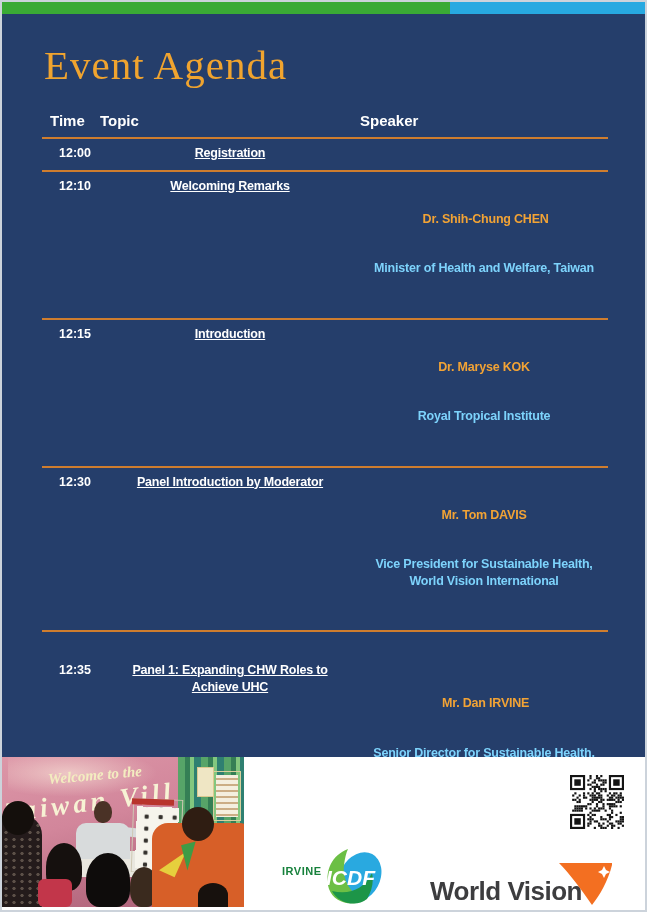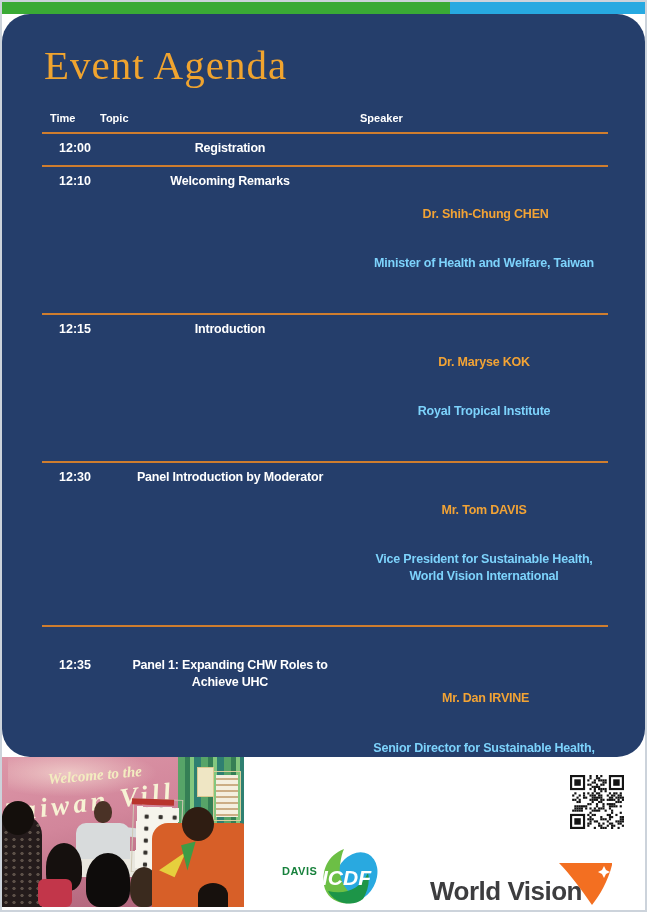--- a/index.html
+++ b/index.html
@@ -17,53 +17,52 @@
   .topbar{display:flex;height:12px;}
   .topbar-green{width:448px;background:#3aaa35;}
   .topbar-blue{flex:1;background:#27a9e1;}
   
   .navy{
     height:743px;
     background:#253e6b;
     box-sizing:border-box;
     padding:0 37px 0 40px;
     overflow:hidden;
-    border-radius:28px;
   }
   .agenda-title{
     font-family:"Liberation Serif",serif;
     font-weight:400;
     color:#f0a42f;
     font-size:41px;
     line-height:1;
     margin:31px 0 22px 2px;
     letter-spacing:1px;
   }
   .agenda-table{width:100%;}
   .agenda-header,.agenda-row{
     display:grid;
     grid-template-columns:58px 260px 1fr;
   }
   .agenda-header{
-    color:#ffffff;font-weight:bold;font-size:11px;
+    color:#ffffff;font-weight:bold;font-size:15px;
     padding:4px 0 8px 0;
     border-bottom:2px solid #cf7d2e;
   }
   .h-time,.cell-time{padding-left:8px;}
   .agenda-row{
     padding:6px 0 8px 0;
     border-bottom:2px solid #cf7d2e;
     color:#ffffff;
     font-size:12.5px;
     font-weight:bold;
     line-height:16.5px;
     text-align:center;
   }
   .agenda-row:last-child{border-bottom:none;margin-top:24px;}
-  .cell-topic{white-space:pre;letter-spacing:-0.2px;}
+  .cell-topic{white-space:pre;letter-spacing:-0.2px;text-decoration:underline;}
   .cell-speaker{white-space:pre;letter-spacing:-0.2px;}
   .speaker-name{color:#f2a335;}
   .speaker-title{color:#7dd3fc;}
   
   .bottom{position:relative;height:153px;background:#ffffff;}
   
   .photo{
     position:absolute;left:0;top:0;width:242px;height:150px;
     overflow:hidden;background:#c97f93;
   }
@@ -415,21 +414,21 @@
         <rect x="4.32" y="4.32" width="6.48" height="6.48" fill="#141414"></rect>
         <rect x="38.88" y="0" width="15.120000000000001" height="15.120000000000001" fill="#141414"></rect>
         <rect x="41.040000000000006" y="2.16" width="10.8" height="10.8" fill="#ffffff"></rect>
         <rect x="43.2" y="4.32" width="6.48" height="6.48" fill="#141414"></rect>
         <rect x="0" y="38.88" width="15.120000000000001" height="15.120000000000001" fill="#141414"></rect>
         <rect x="2.16" y="41.040000000000006" width="10.8" height="10.8" fill="#ffffff"></rect>
         <rect x="4.32" y="43.2" width="6.48" height="6.48" fill="#141414"></rect>
       </svg>
 
     <div class="icdf-logo">
-      <span class="icdf-taiwan">DAVIS</span>
+      <span class="icdf-taiwan">IRVINE</span>
       <svg width="60" height="60" viewBox="0 0 60 60">
         <ellipse cx="38" cy="30" rx="20" ry="26" transform="rotate(28 38 30)" fill="#29a9e0"></ellipse>
         <path d="M26 2 C10 8 2 24 7 42 C12 56 30 60 43 53 C30 48 20 34 22 18 C23 11 24 6 26 2 Z" fill="#6cbf45"></path>
         <path d="M10 44 C16 56 34 61 45 52 C50 44 52 34 50 26 C42 42 28 48 10 44 Z" fill="#1d9548"></path>
         <text x="4" y="38" font-family="Liberation Sans, sans-serif" font-size="21" font-weight="bold" font-style="italic" fill="#ffffff" id="icdf-text">ICDF</text>
       </svg>
     </div>
 
     <div class="wv-logo">
       <span class="wv-text">World Vision</span>

